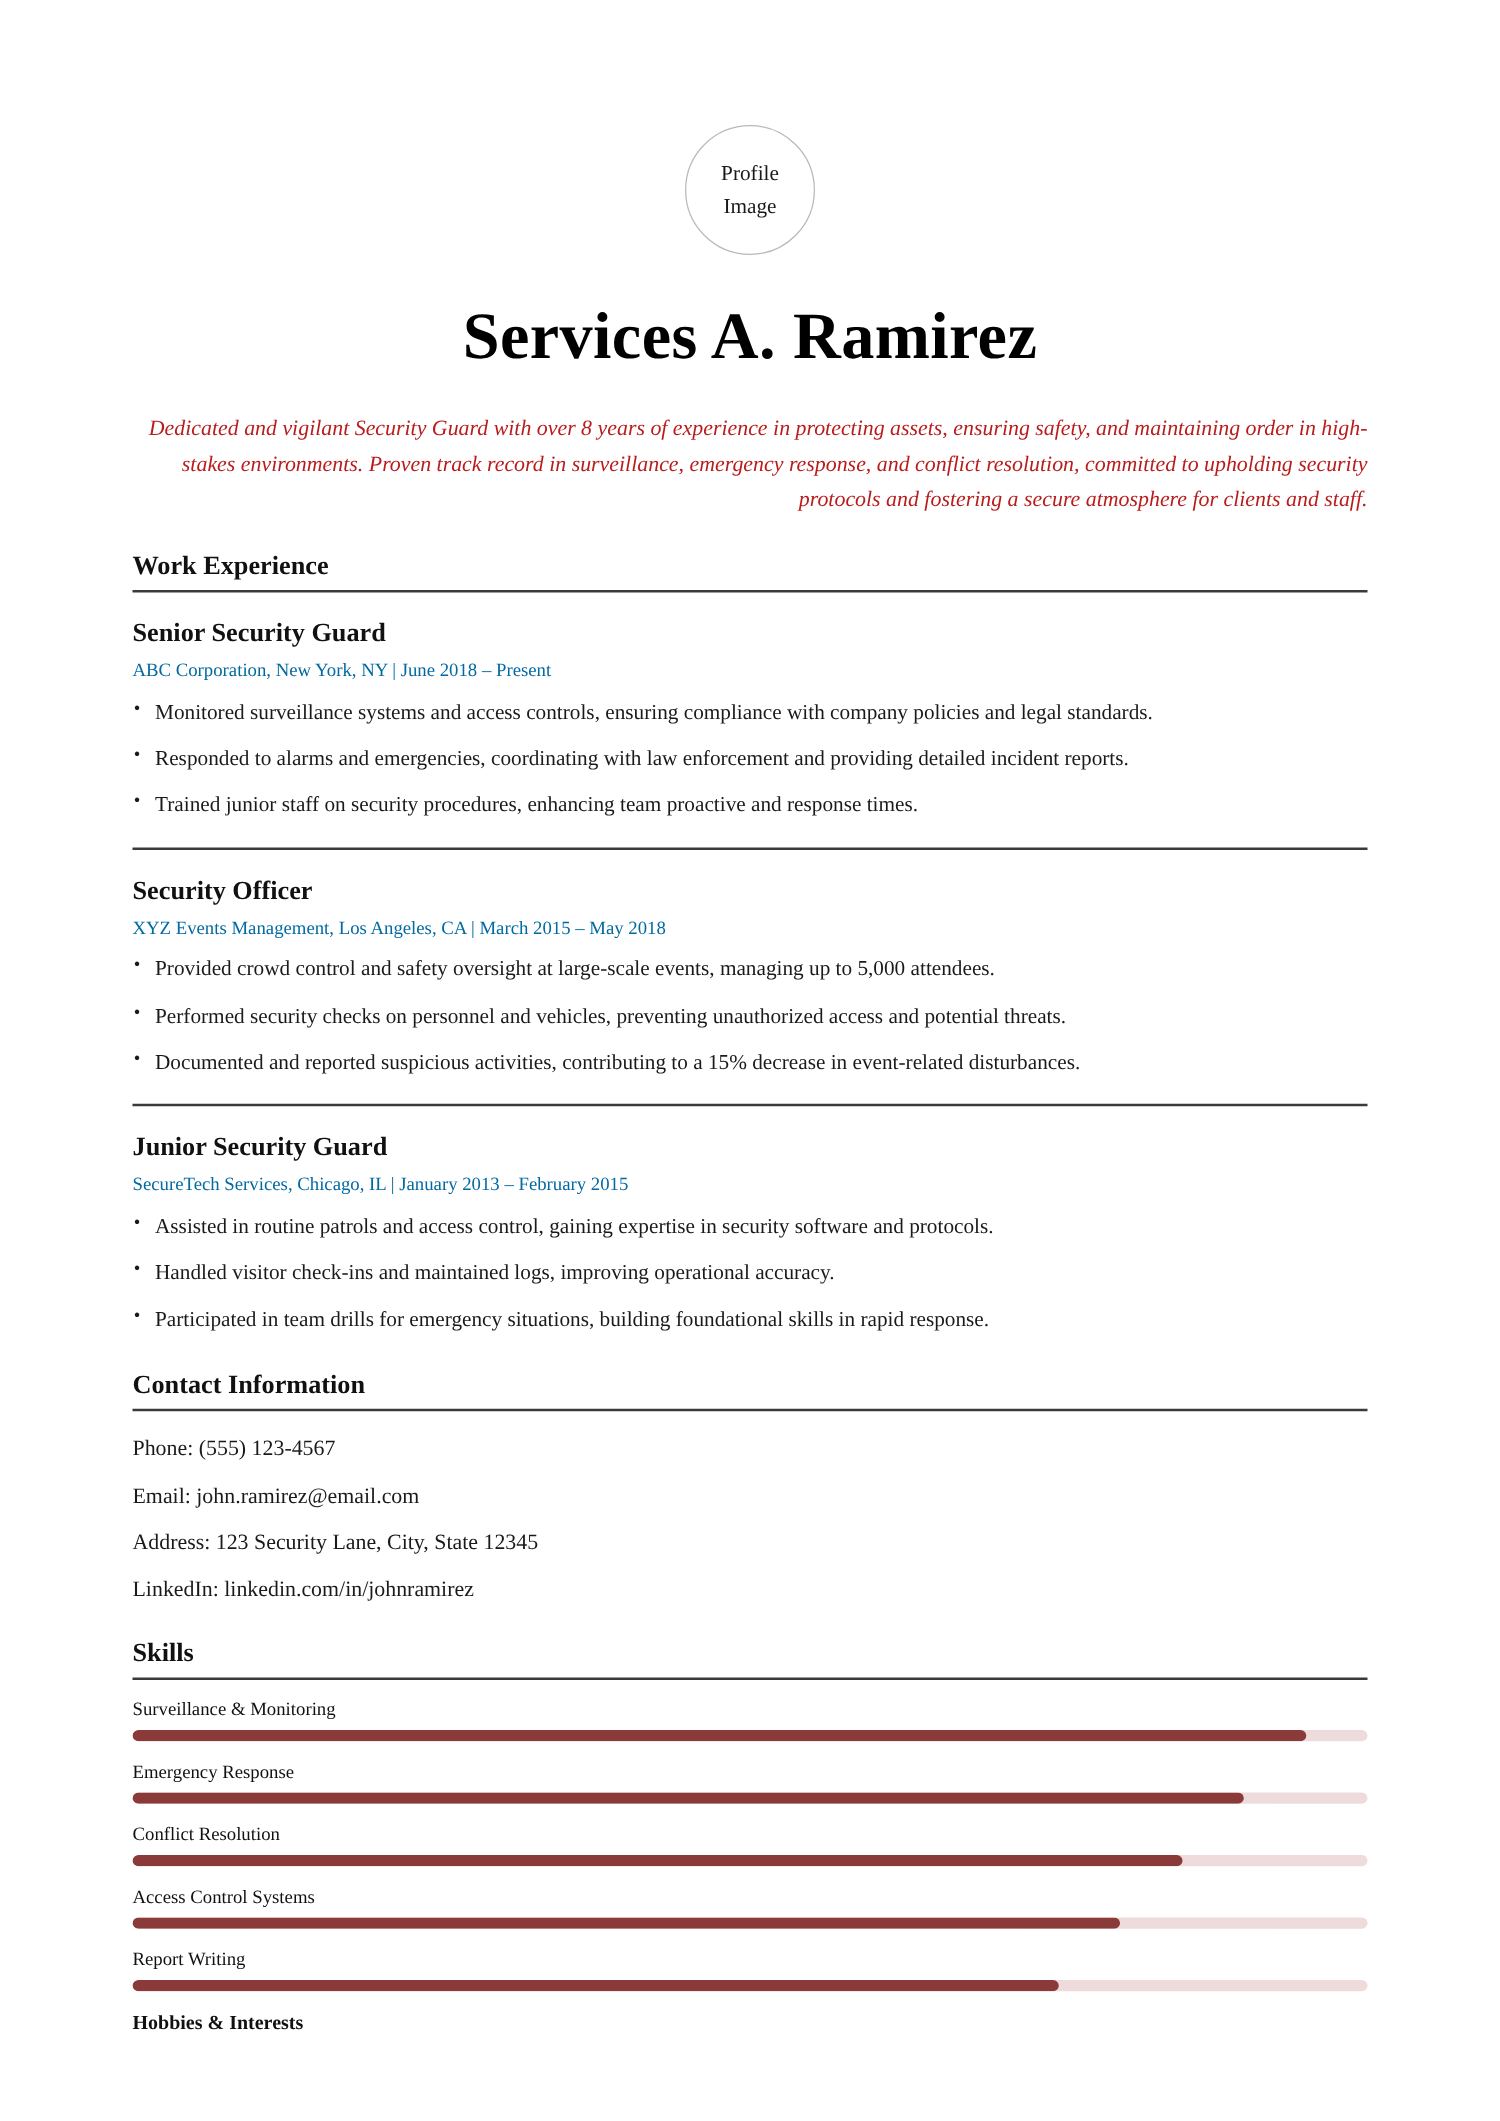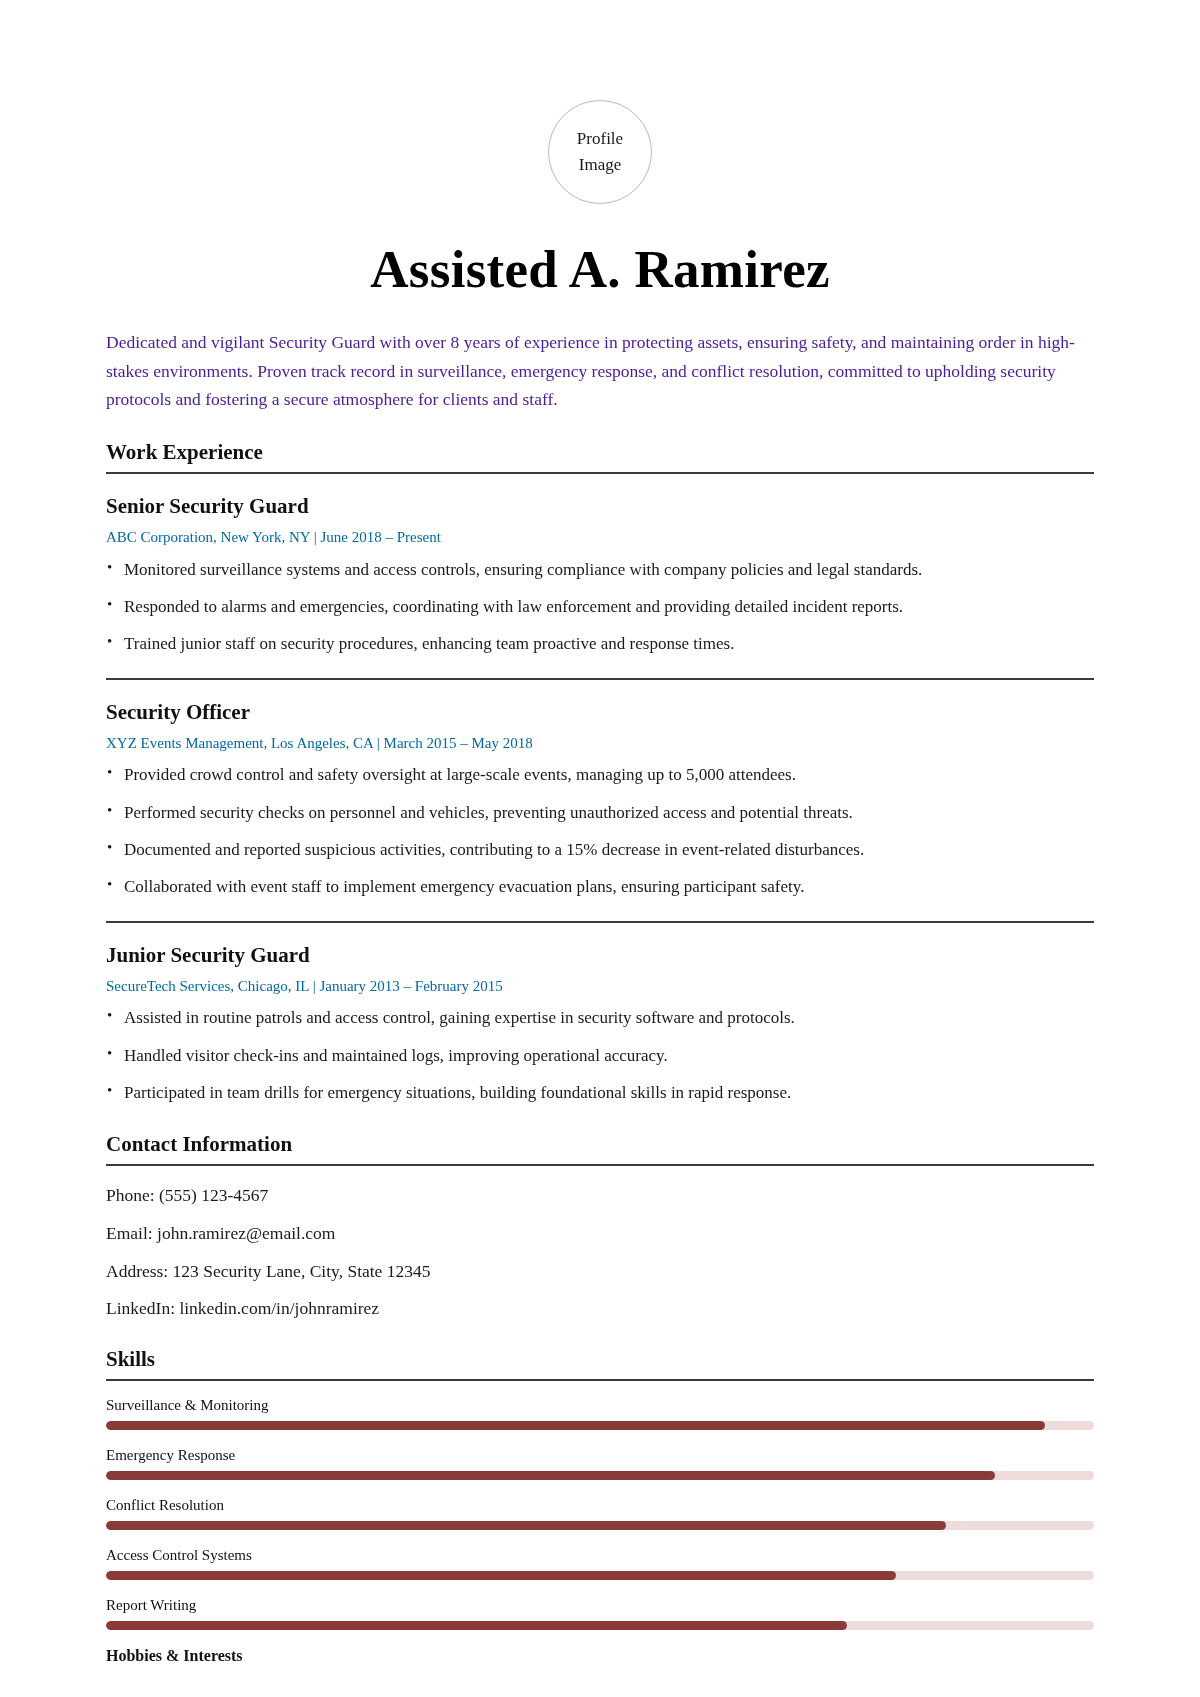--- a/index.html
+++ b/index.html
@@ -53,22 +53,23 @@
     margin-top: 36px;
     line-height: 1.1;
     color: #000;
   }
 
   
   .summary {
     margin-top: 30px;
     font-size: 17.5px;
     line-height: 1.63;
-    color: #4c1d95;
-    text-align: left;
+    color: #b91c1c;
+    text-align: right;
+    font-style: italic;
   }
 
   
   .section-head {
     margin-top: 26px;
     font-size: 21px;
     font-weight: bold;
     color: #111;
     padding-bottom: 7px;
     border-bottom: 2px solid #3a3a3a;
@@ -167,21 +168,21 @@
 </head>
 <body>
 
 <div class="page">
 
   <div class="header">
     <div class="profile-circle">
       <span>Profile</span>
       <span>Image</span>
     </div>
-    <h1 class="full-name">Assisted A. Ramirez</h1>
+    <h1 class="full-name">Services A. Ramirez</h1>
   </div>
 
   <p class="summary">Dedicated and vigilant Security Guard with over 8 years of experience in protecting assets, ensuring safety, and maintaining order in high-stakes environments. Proven track record in surveillance, emergency response, and conflict resolution, committed to upholding security protocols and fostering a secure atmosphere for clients and staff.</p>
 
   <div class="section-head">Work Experience</div>
 
   <div class="job">
     <div class="job-title">Senior Security Guard</div>
     <div class="job-meta">ABC Corporation, New York, NY | June 2018 – Present</div>
     <ul class="bullets">
@@ -191,21 +192,20 @@
     </ul>
   </div>
 
   <div class="job job-sep">
     <div class="job-title">Security Officer</div>
     <div class="job-meta">XYZ Events Management, Los Angeles, CA | March 2015 – May 2018</div>
     <ul class="bullets">
       <li>Provided crowd control and safety oversight at large-scale events, managing up to 5,000 attendees.</li>
       <li>Performed security checks on personnel and vehicles, preventing unauthorized access and potential threats.</li>
       <li>Documented and reported suspicious activities, contributing to a 15% decrease in event-related disturbances.</li>
-      <li>Collaborated with event staff to implement emergency evacuation plans, ensuring participant safety.</li>
     </ul>
   </div>
 
   <div class="job job-sep">
     <div class="job-title">Junior Security Guard</div>
     <div class="job-meta">SecureTech Services, Chicago, IL | January 2013 – February 2015</div>
     <ul class="bullets">
       <li>Assisted in routine patrols and access control, gaining expertise in security software and protocols.</li>
       <li>Handled visitor check-ins and maintained logs, improving operational accuracy.</li>
       <li>Participated in team drills for emergency situations, building foundational skills in rapid response.</li>

